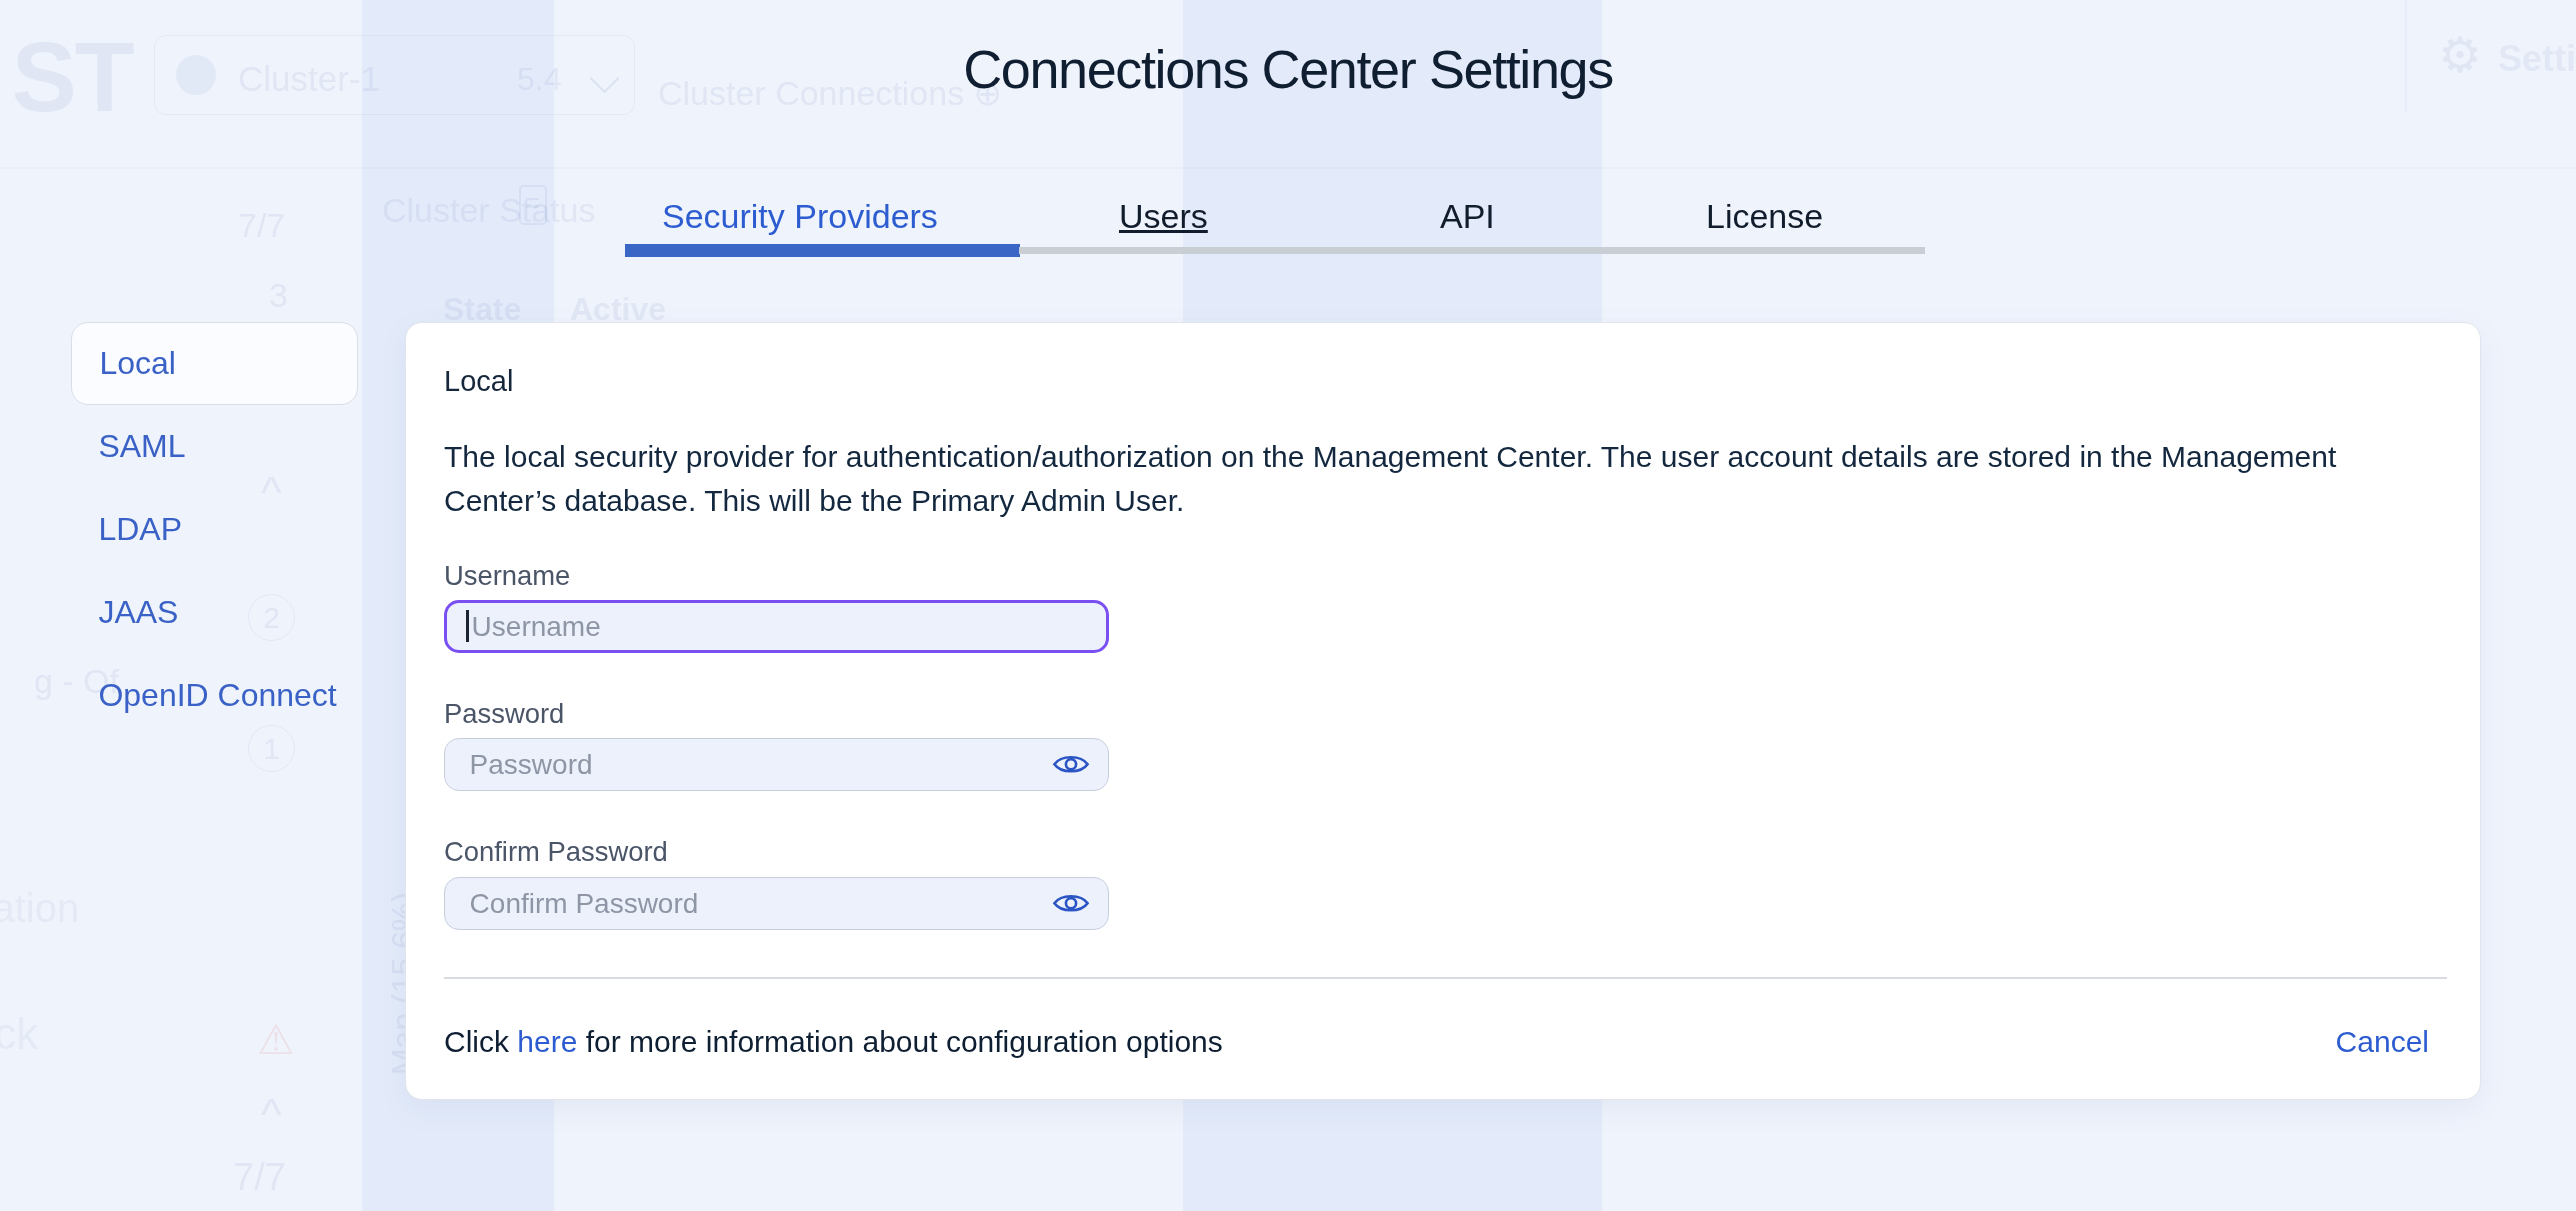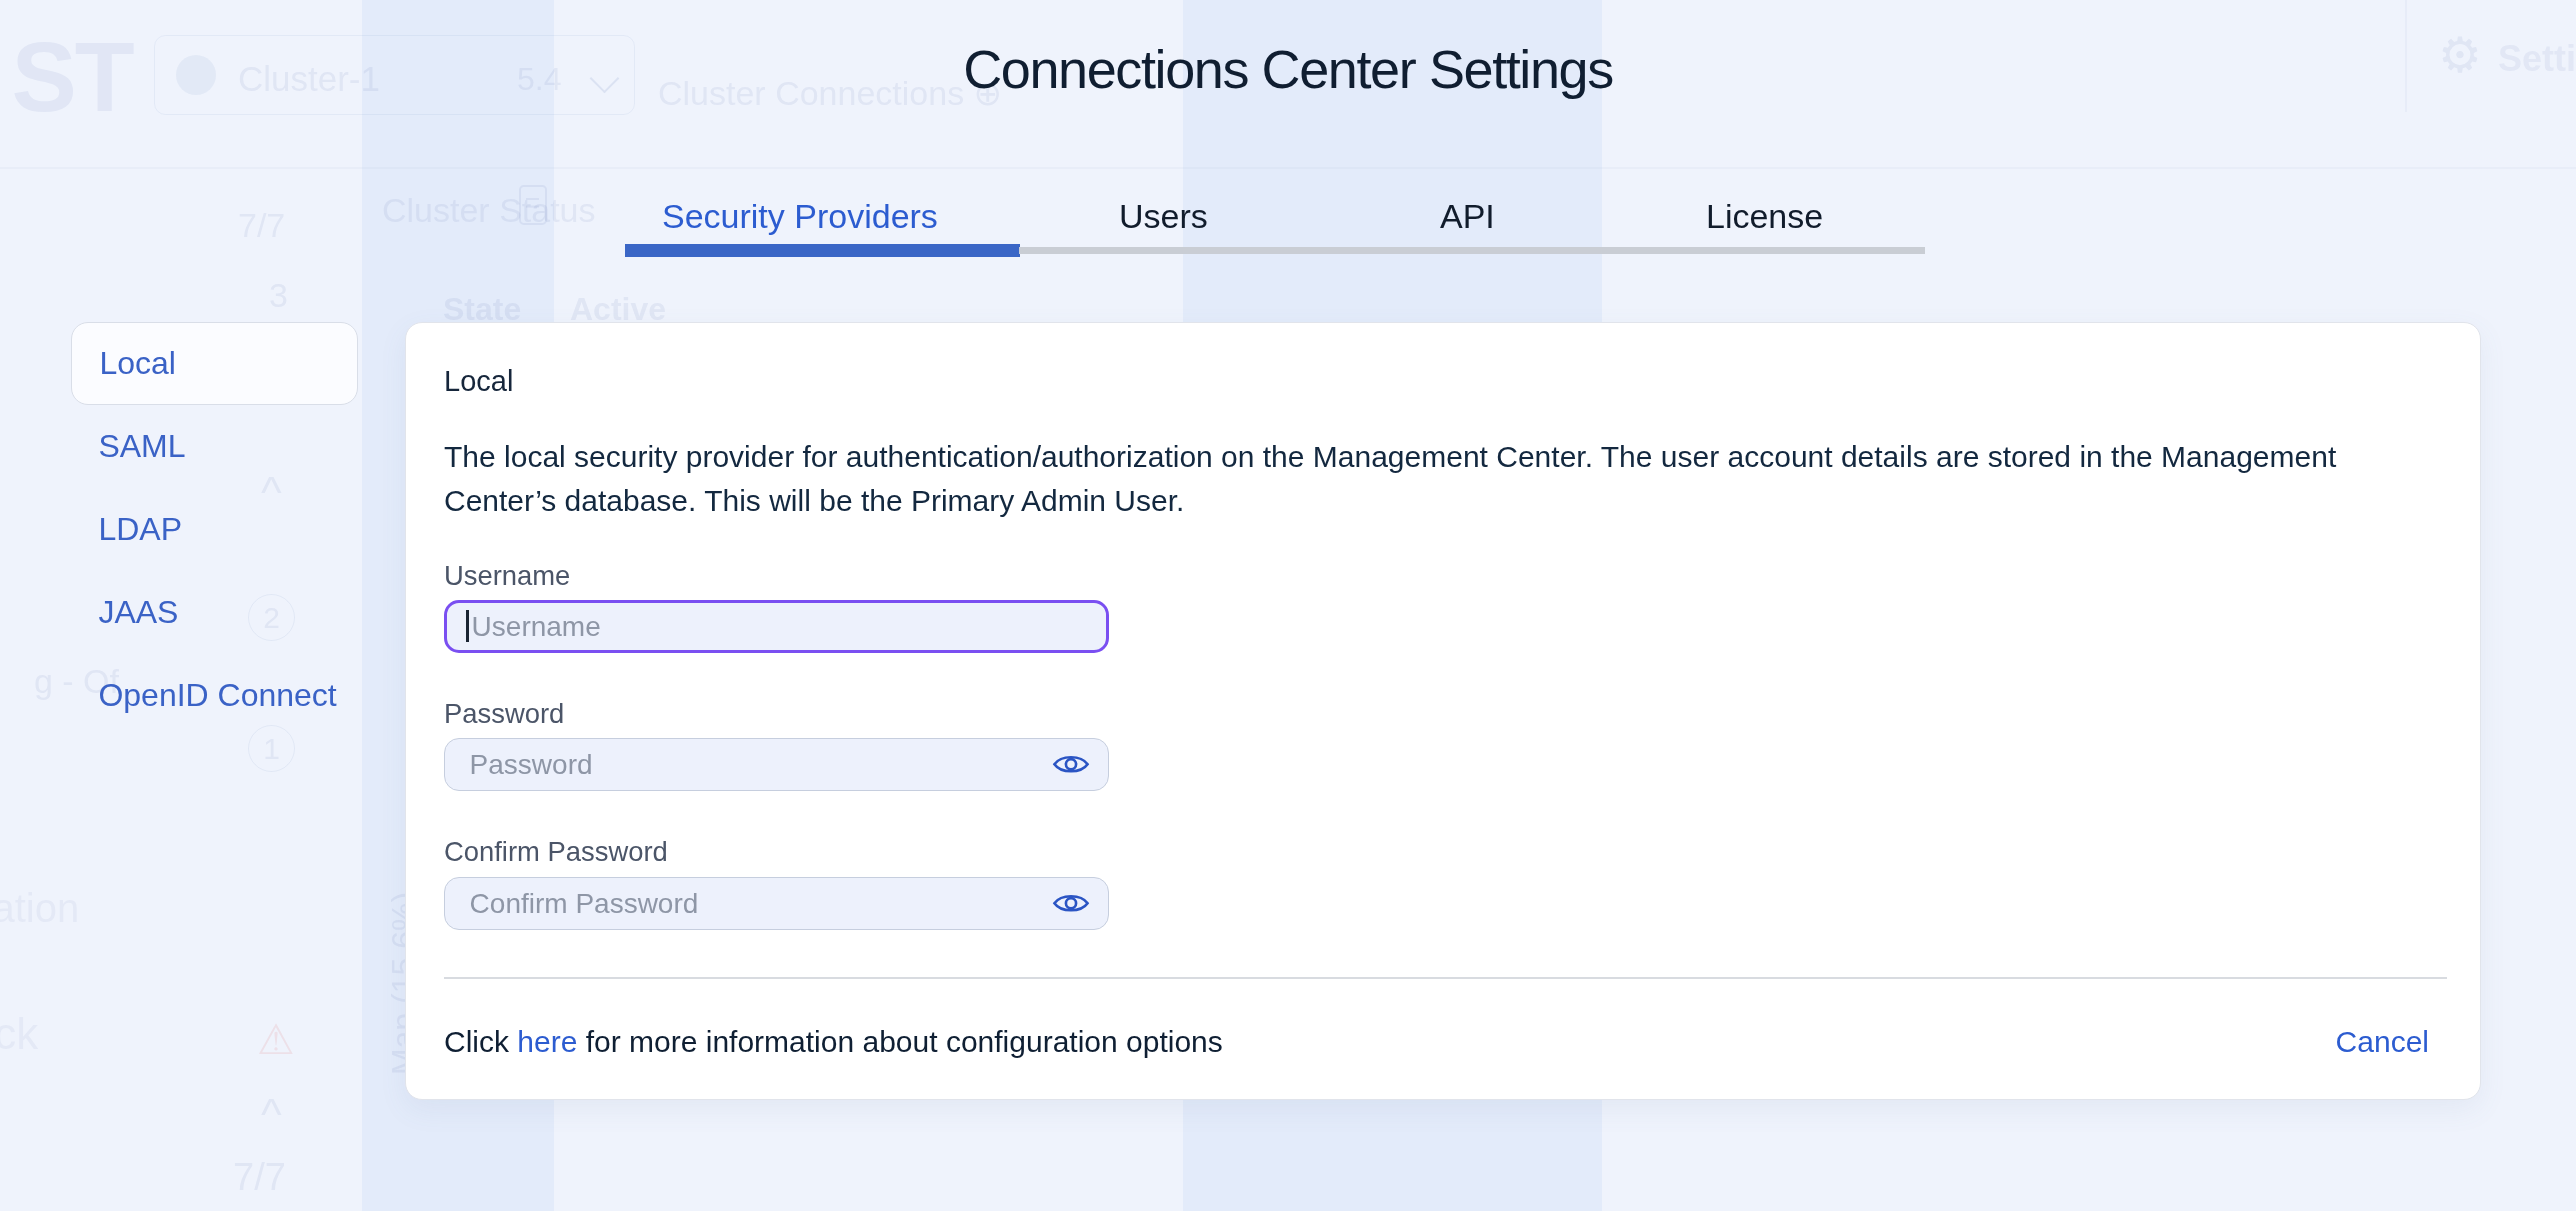--- a/index.html
+++ b/index.html
@@ -41,21 +41,21 @@
   .bg-warn{left:257px;top:1015px;font-size:42px;color:rgba(220,90,90,.12);}
   .bg-caret-b{left:261px;top:1090px;font-size:44px;}
   .bg-77bottom{left:233px;top:1156px;font-size:38px;}
   
   .title{
     position:absolute;left:0;top:38px;width:2576px;text-align:center;
     font-size:54px;font-weight:500;letter-spacing:-1.4px;color:#101e31;
   }
   .tab{position:absolute;top:197px;font-size:34px;color:#111c2c;cursor:pointer;}
   .tab-sp{left:662px;color:#2c5cd0;font-weight:500;}
-  .tab-users{left:1119px;}
+  .tab-users{left:1119px;text-decoration:underline;}
   .tab-api{left:1440px;}
   .tab-license{left:1706px;}
   .tab-underline{position:absolute;left:625px;top:244px;width:395px;height:13.2px;background:#3a66c6;}
   .tab-track{position:absolute;left:1019px;top:247px;width:906px;height:6.6px;background:#c9cdd4;}
   
   .side{position:absolute;left:71px;top:322px;width:287px;}
   .side-item{
     height:83px;display:flex;align-items:center;padding-left:27.4px;
     font-size:32px;color:#3a62c6;font-weight:500;cursor:pointer;
   }

